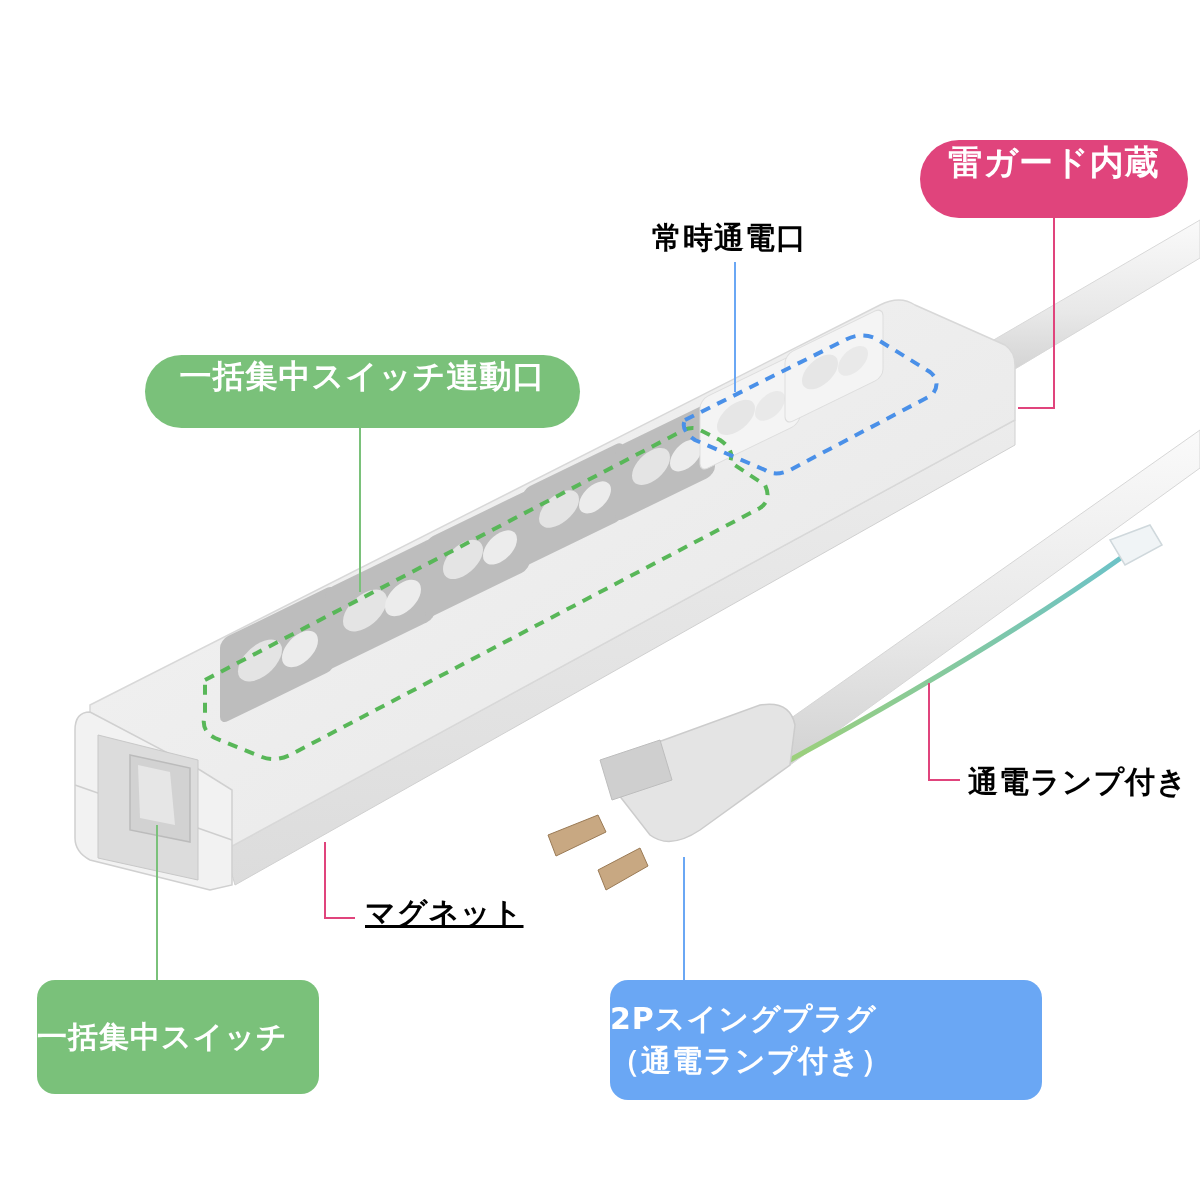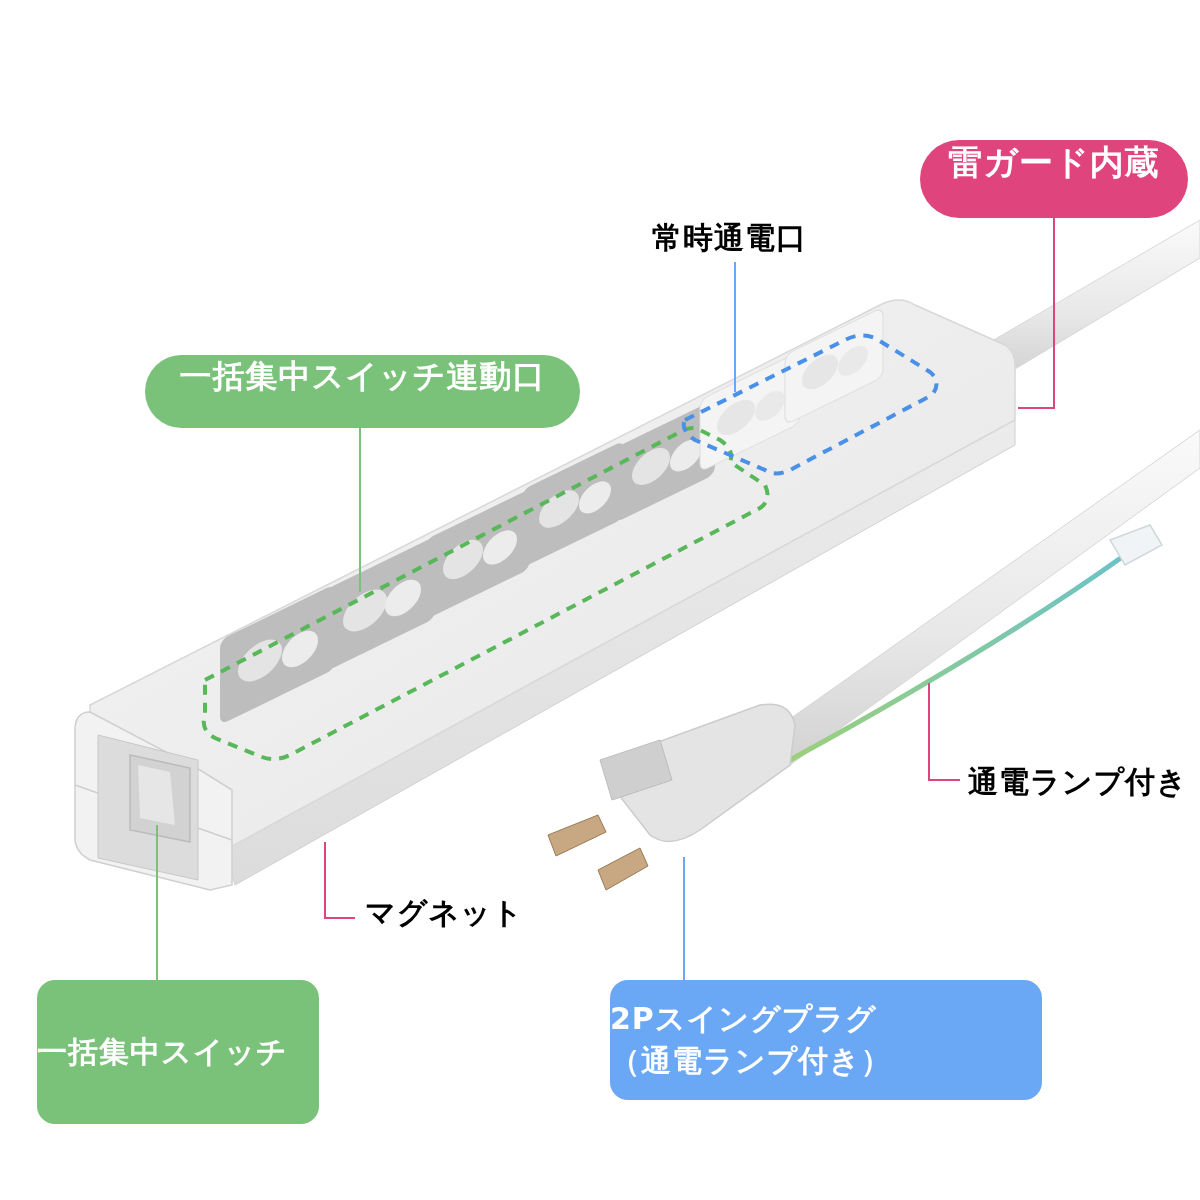--- a/index.html
+++ b/index.html
@@ -6,29 +6,29 @@
   body { width:1200px; height:1200px; position:relative; overflow:hidden;
          font-family:"DejaVu Sans","Liberation Sans",sans-serif; }
   #stage { position:absolute; left:0; top:0; width:1200px; height:1200px; }
   .pill { position:absolute; color:#fff; font-weight:bold; display:flex;
           align-items:flex-start; justify-content:center; text-align:center;
           letter-spacing:1px; }
   .pill-pink { left:920px; top:140px; width:268px; height:78px; border-radius:39px;
                background:#e0447c; font-size:34px; }
   .pill-green-top { left:145px; top:315px; width:435px; height:73px; border-radius:37px;
                background:#7ac17a; font-size:32px;margin-top:40px; }
-  .box-green { left:37px; top:980px; width:282px; height:144px; border-radius:18px;
+  .box-green { left:37px; top:980px; width:282px; height:114px; border-radius:18px;
                background:#7ac17a; font-size:30px; line-height:42px; flex-direction:column; }
   .box-blue { left:610px; top:980px; width:432px; height:120px; border-radius:18px;
                background:#6aa7f4; font-size:30px; line-height:42px; flex-direction:column; }
   .plain-label { position:absolute; color:#000000; font-weight:bold; font-size:30px;
                  letter-spacing:1px; white-space:nowrap; }
   .lbl-always { left:652px; top:218px; }
   .lbl-earth { left:968px; top:762px; }
-  .lbl-magnet { left:365px; top:893px; }
+  .lbl-magnet { left:365px; top:893px;text-decoration:underline; }
 </style>
 </head>
 <body>
 
 <div id="stage">
   <svg width="1200" height="1200" viewBox="0 0 1200 1200" xmlns="http://www.w3.org/2000/svg">
     <defs>
       <linearGradient id="topFace" x1="0" y1="0" x2="1" y2="1">
         <stop offset="0" stop-color="#f4f4f4"></stop>
         <stop offset="1" stop-color="#e6e6e6"></stop>

